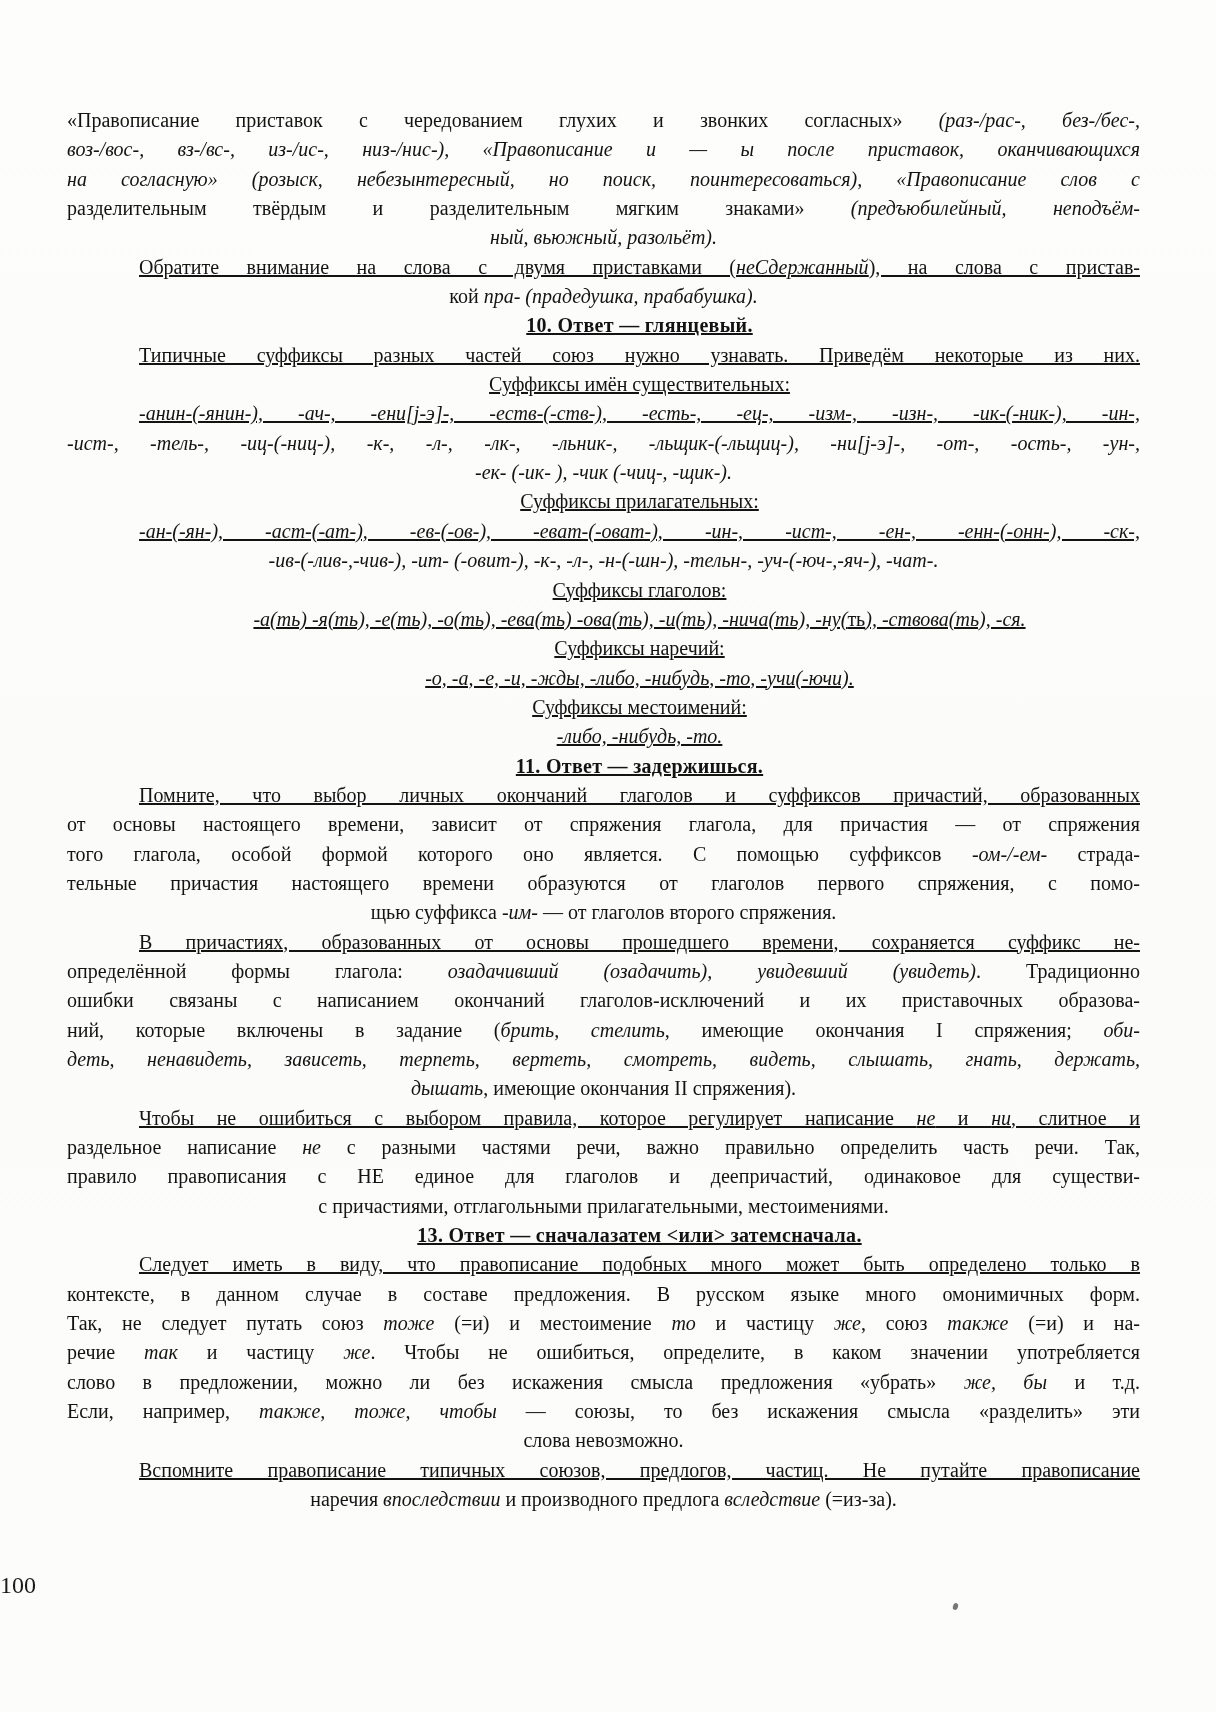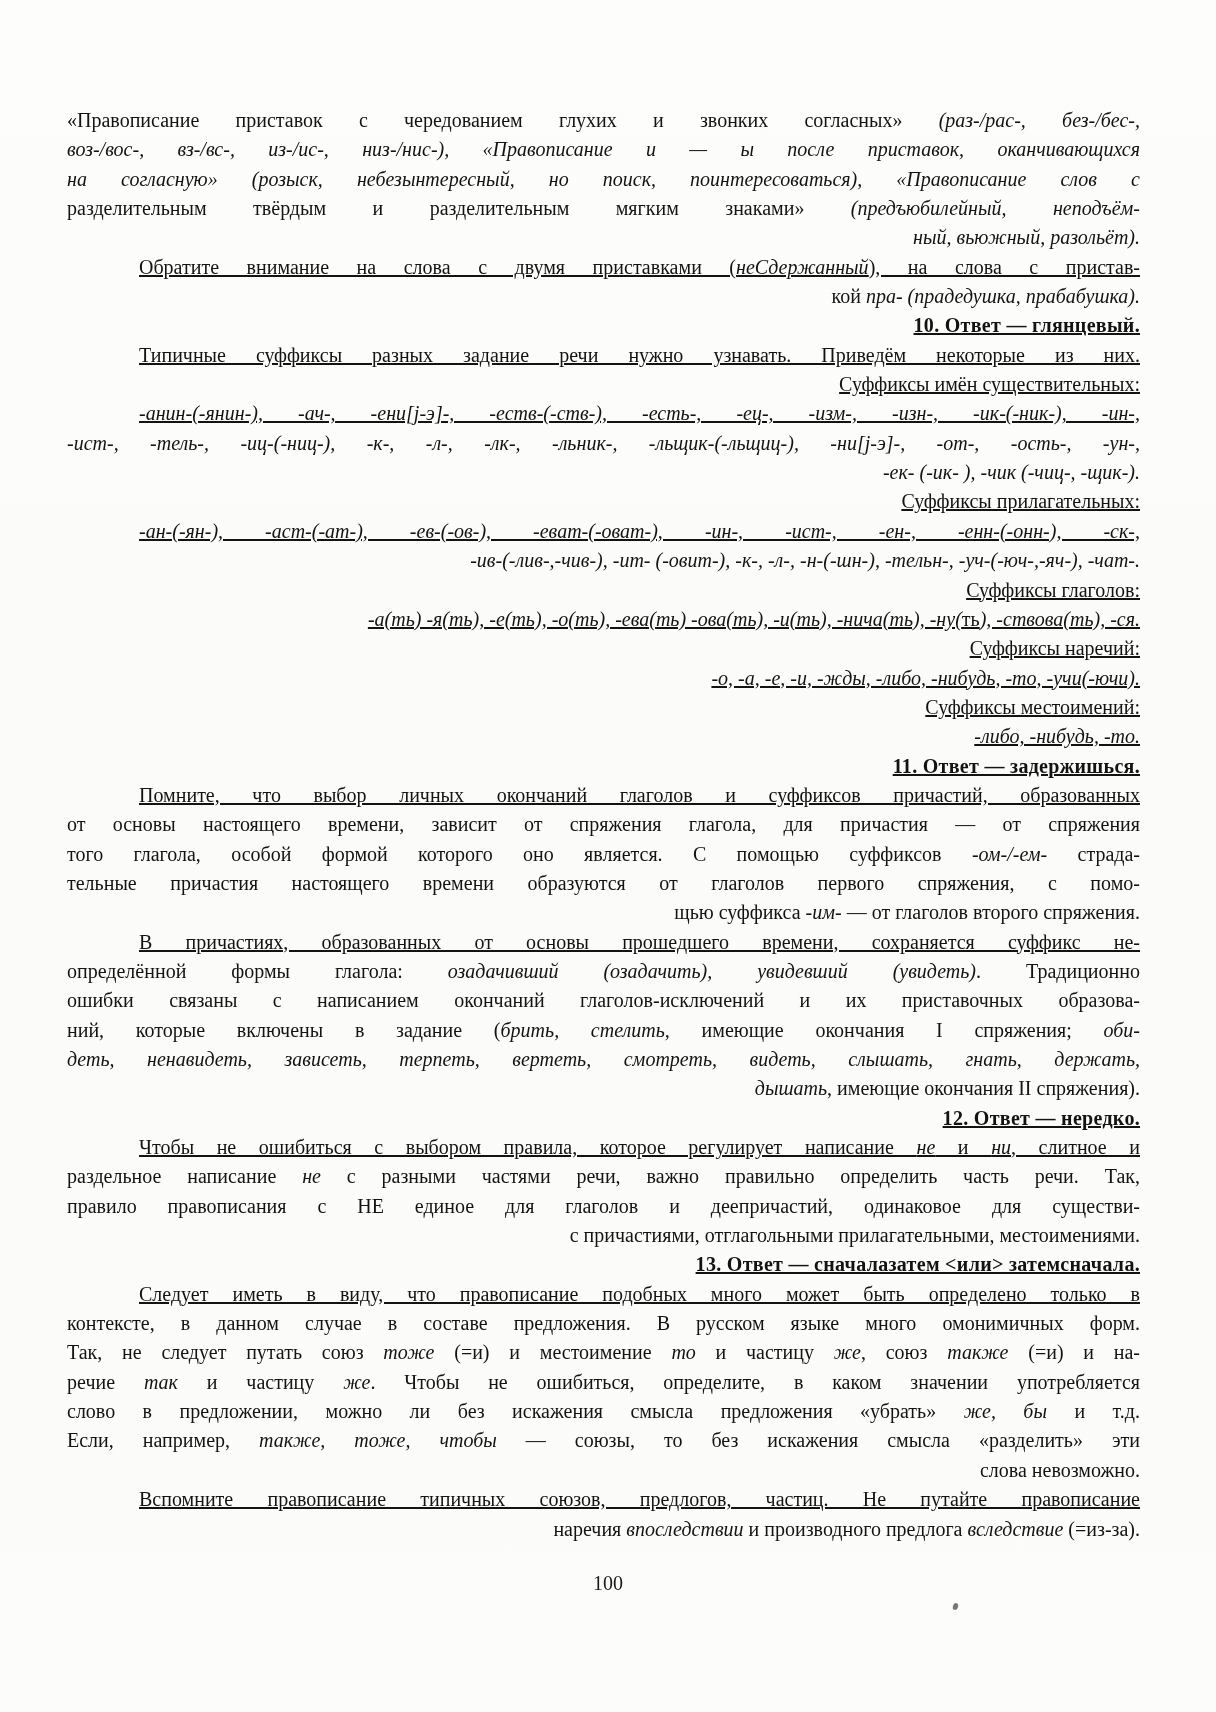--- a/index.html
+++ b/index.html
@@ -18,36 +18,36 @@
   .text-col {
     position: absolute;
     left: 67px; top: 106px;
     width: 1073px;
     font-size: 20px;
   }
   .line {
     height: 29.35px;
     line-height: 29.35px;
     overflow: hidden;
-    text-align: right;
+    text-align: center;
   }
   .line.j {
     text-align: justify;
     text-align-last: justify;
   }
   .line.ind { padding-left: 72px; text-decoration: underline; }
   .s-r { font-style: normal; }
   .s-i { font-style: italic; }
   .s-b { font-weight: 700; letter-spacing: 0.3px; }
   .page-number {
     position: absolute;
     top: 1572px; left: 0;
     width: 100%;
-    text-align: center;
-    font-size: 20px;
+    text-align: left;
+    font-size: 24px;
     color: #1a1a1a;
   }
   .speck {
     position: absolute;
     left: 953px; top: 1603px;
     width: 5px; height: 7px;
     background: #5f5f5f;
     border-radius: 50% 50% 60% 40%;
     transform: rotate(14deg);
     opacity: 0.85;
@@ -59,21 +59,21 @@
 <div class="page">
   <div class="text-col">
       <div class="line j"><span class="s-r">«Правописание приставок с чередованием глухих и звонких согласных» </span><span class="s-i">(раз-/рас-, без-/бес-,</span></div>
       <div class="line j"><span class="s-i">воз-/вос-, вз-/вс-, из-/ис-, низ-/нис-), «Правописание и — ы после приставок, оканчивающихся</span></div>
       <div class="line j"><span class="s-i">на согласную» (розыск, небезынтересный, но поиск, поинтересоваться), «Правописание слов с</span></div>
       <div class="line j"><span class="s-r">разделительным твёрдым и разделительным мягким знаками» </span><span class="s-i">(предъюбилейный, неподъём-</span></div>
       <div class="line"><span class="s-i">ный, вьюжный, разольёт).</span></div>
       <div class="line ind j"><span class="s-r">Обратите внимание на слова с двумя приставками (</span><span class="s-i">неСдержанный</span><span class="s-r">), на слова с пристав-</span></div>
       <div class="line"><span class="s-r">кой </span><span class="s-i">пра- (прадедушка, прабабушка).</span></div>
       <div class="line ind"><span class="s-b">10. Ответ — глянцевый.</span></div>
-      <div class="line ind j"><span class="s-r">Типичные суффиксы разных задание речи нужно узнавать. Приведём некоторые из них.</span></div>
+      <div class="line ind j"><span class="s-r">Типичные суффиксы разных частей союз нужно узнавать. Приведём некоторые из них.</span></div>
       <div class="line ind"><span class="s-r">Суффиксы имён существительных:</span></div>
       <div class="line ind j"><span class="s-i">-анин-(-янин-), -ач-, -ени[j-э]-, -еств-(-ств-), -есть-, -ец-, -изм-, -изн-, -ик-(-ник-), -ин-,</span></div>
       <div class="line j"><span class="s-i">-ист-, -тель-, -иц-(-ниц-), -к-, -л-, -лк-, -льник-, -льщик-(-льщиц-), -ни[j-э]-, -от-, -ость-, -ун-,</span></div>
       <div class="line"><span class="s-i">-ек- (-ик- ), -чик (-чиц-, -щик-).</span></div>
       <div class="line ind"><span class="s-r">Суффиксы прилагательных:</span></div>
       <div class="line ind j"><span class="s-i">-ан-(-ян-), -аст-(-ат-), -ев-(-ов-), -еват-(-оват-), -ин-, -ист-, -ен-, -енн-(-онн-), -ск-,</span></div>
       <div class="line"><span class="s-i">-ив-(-лив-,-чив-), -ит- (-овит-), -к-, -л-, -н-(-шн-), -тельн-, -уч-(-юч-,-яч-), -чат-.</span></div>
       <div class="line ind"><span class="s-r">Суффиксы глаголов:</span></div>
       <div class="line ind"><span class="s-i">-а(ть) -я(ть), -е(ть), -о(ть), -ева(ть) -ова(ть), -и(ть), -нича(ть), -ну(</span><span class="s-r">ть</span><span class="s-i">), -ствова(ть), -ся.</span></div>
       <div class="line ind"><span class="s-r">Суффиксы наречий:</span></div>
@@ -85,21 +85,20 @@
       <div class="line j"><span class="s-r">от основы настоящего времени, зависит от спряжения глагола, для причастия — от спряжения</span></div>
       <div class="line j"><span class="s-r">того глагола, особой формой которого оно является. С помощью суффиксов </span><span class="s-i">-ом-/-ем-</span><span class="s-r"> страда-</span></div>
       <div class="line j"><span class="s-r">тельные причастия настоящего времени образуются от глаголов первого спряжения, с помо-</span></div>
       <div class="line"><span class="s-r">щью суффикса </span><span class="s-i">-им-</span><span class="s-r"> — от глаголов второго спряжения.</span></div>
       <div class="line ind j"><span class="s-r">В причастиях, образованных от основы прошедшего времени, сохраняется суффикс не-</span></div>
       <div class="line j"><span class="s-r">определённой формы глагола: </span><span class="s-i">озадачивший (озадачить), увидевший (увидеть)</span><span class="s-r">. Традиционно</span></div>
       <div class="line j"><span class="s-r">ошибки связаны с написанием окончаний глаголов-исключений и их приставочных образова-</span></div>
       <div class="line j"><span class="s-r">ний, которые включены в задание (</span><span class="s-i">брить, стелить,</span><span class="s-r"> имеющие окончания I спряжения; </span><span class="s-i">оби-</span></div>
       <div class="line j"><span class="s-i">деть, ненавидеть, зависеть, терпеть, вертеть, смотреть, видеть, слышать, гнать, держать,</span></div>
       <div class="line"><span class="s-i">дышать</span><span class="s-r">, имеющие окончания II спряжения).</span></div>
-      <div class="line ind"><span class="s-b">12. Ответ — нередко.</span></div>
       <div class="line ind j"><span class="s-r">Чтобы не ошибиться с выбором правила, которое регулирует написание </span><span class="s-i">не</span><span class="s-r"> и </span><span class="s-i">ни</span><span class="s-r">, слитное и</span></div>
       <div class="line j"><span class="s-r">раздельное написание </span><span class="s-i">не</span><span class="s-r"> с разными частями речи, важно правильно определить часть речи. Так,</span></div>
       <div class="line j"><span class="s-r">правило правописания с НЕ единое для глаголов и деепричастий, одинаковое для существи-</span></div>
       <div class="line"><span class="s-r">с причастиями, отглагольными прилагательными, местоимениями.</span></div>
       <div class="line ind"><span class="s-b">13. Ответ — сначалазатем &lt;или&gt; затемсначала.</span></div>
       <div class="line ind j"><span class="s-r">Следует иметь в виду, что правописание подобных много может быть определено только в</span></div>
       <div class="line j"><span class="s-r">контексте, в данном случае в составе предложения. В русском языке много омонимичных форм.</span></div>
       <div class="line j"><span class="s-r">Так, не следует путать союз </span><span class="s-i">тоже</span><span class="s-r"> (=и) и местоимение </span><span class="s-i">то</span><span class="s-r"> и частицу </span><span class="s-i">же</span><span class="s-r">, союз </span><span class="s-i">также</span><span class="s-r"> (=и) и на-</span></div>
       <div class="line j"><span class="s-r">речие </span><span class="s-i">так</span><span class="s-r"> и частицу </span><span class="s-i">же</span><span class="s-r">. Чтобы не ошибиться, определите, в каком значении употребляется</span></div>
       <div class="line j"><span class="s-r">слово в предложении, можно ли без искажения смысла предложения «убрать» </span><span class="s-i">же, бы</span><span class="s-r"> и т.д.</span></div>

